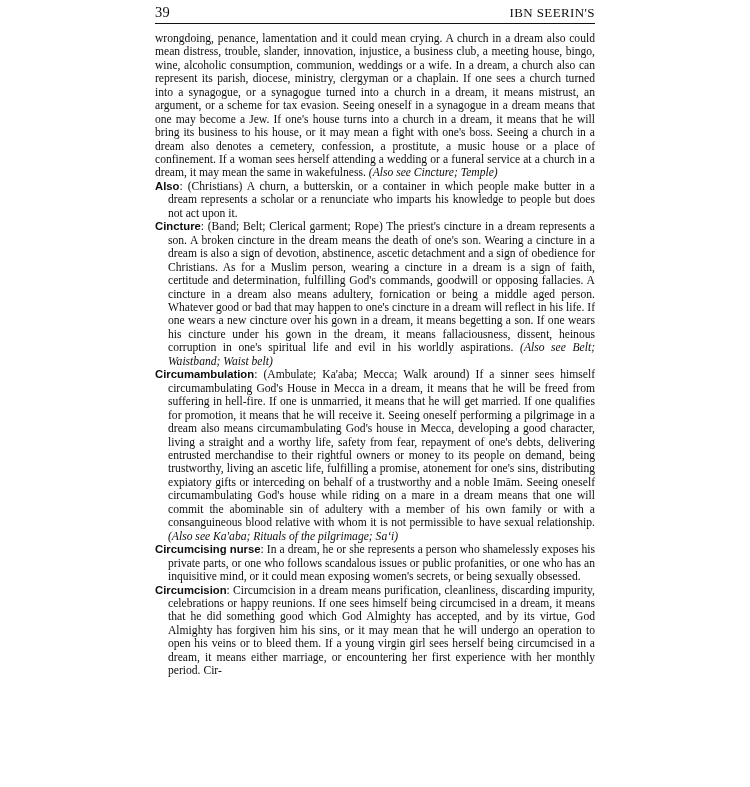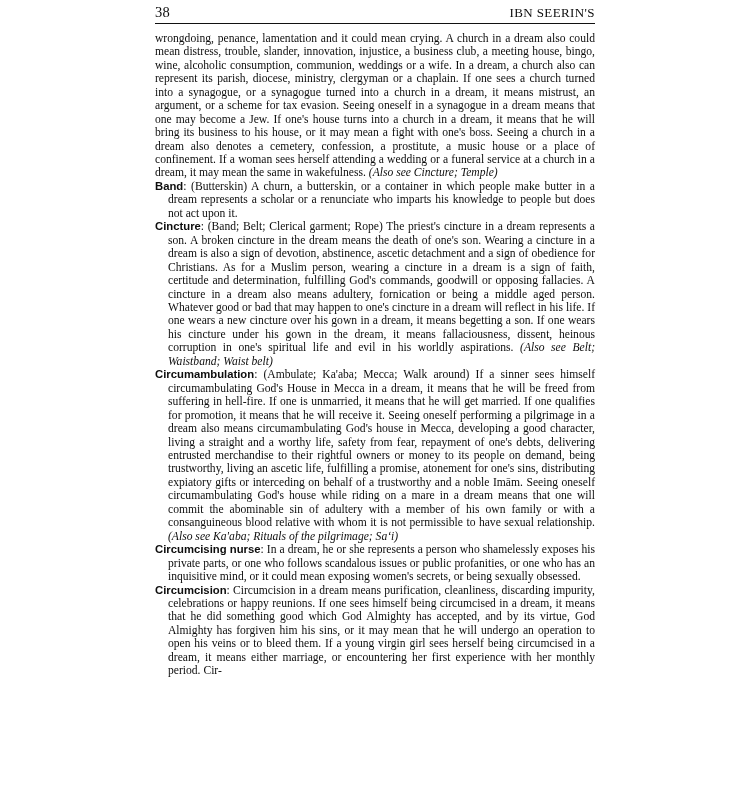--- a/index.html
+++ b/index.html
@@ -77,30 +77,30 @@
     text-align: justify;
   }
 </style>
 </head>
 <body>
 
 <div class="page">
   <div class="content">
 
     <div class="running-head">
-      <span class="folio">38</span>
+      <span class="folio">39</span>
       <span class="book-title">IBN SEERIN'S</span>
     </div>
     <hr class="head-rule">
 
     <div class="body-text">
 
       <p class="entry lead"><span>wrongdoing, penance, lamentation and it could mean crying. A church in a dream also could mean distress, trouble, slander, innovation, injustice, a business club, a meeting house, bingo, wine, alcoholic consumption, communion, weddings or a wife. In a dream, a church also can represent its parish, diocese, ministry, clergyman or a chaplain. If one sees a church turned into a synagogue, or a synagogue turned into a church in a dream, it means mistrust, an argument, or a scheme for tax evasion. Seeing oneself in a synagogue in a dream means that one may become a Jew. If one's house turns into a church in a dream, it means that he will bring its business to his house, or it may mean a fight with one's boss. Seeing a church in a dream also denotes a cemetery, confession, a prostitute, a music house or a place of confinement. If a woman sees herself attending a wedding or a funeral service at a church in a dream, it may mean the same in wakefulness. </span><span class="xref">(Also see Cincture; Temple)</span></p>
 
-      <p class="entry hang"><span class="headword">Band</span><span class="headword-sep">: </span><span>(Butterskin) A churn, a butterskin, or a container in which people make butter in a dream represents a scholar or a renunciate who imparts his knowledge to people but does not act upon it.</span><span class="xref"></span></p>
+      <p class="entry hang"><span class="headword">Also</span><span class="headword-sep">: </span><span>(Christians) A churn, a butterskin, or a container in which people make butter in a dream represents a scholar or a renunciate who imparts his knowledge to people but does not act upon it.</span><span class="xref"></span></p>
 
       <p class="entry hang"><span class="headword">Cincture</span><span class="headword-sep">: </span><span>(Band; Belt; Clerical garment; Rope) The priest's cincture in a dream represents a son. A broken cincture in the dream means the death of one's son. Wearing a cincture in a dream is also a sign of devotion, abstinence, ascetic detachment and a sign of obedience for Christians. As for a Muslim person, wearing a cincture in a dream is a sign of faith, certitude and determination, fulfilling God's commands, goodwill or opposing fallacies. A cincture in a dream also means adultery, fornication or being a middle aged person. Whatever good or bad that may happen to one's cincture in a dream will reflect in his life. If one wears a new cincture over his gown in a dream, it means begetting a son. If one wears his cincture under his gown in the dream, it means fallaciousness, dissent, heinous corruption in one's spiritual life and evil in his worldly aspirations. </span><span class="xref">(Also see Belt; Waistband; Waist belt)</span></p>
 
       <p class="entry hang"><span class="headword">Circumambulation</span><span class="headword-sep">: </span><span>(Ambulate; Ka'aba; Mecca; Walk around) If a sinner sees himself circumambulating God's House in Mecca in a dream, it means that he will be freed from suffering in hell-fire. If one is unmarried, it means that he will get married. If one qualifies for promotion, it means that he will receive it. Seeing oneself performing a pilgrimage in a dream also means circumambulating God's house in Mecca, developing a good character, living a straight and a worthy life, safety from fear, repayment of one's debts, delivering entrusted merchandise to their rightful owners or money to its people on demand, being trustworthy, living an ascetic life, fulfilling a promise, atonement for one's sins, distributing expiatory gifts or interceding on behalf of a trustworthy and a noble Imām. Seeing oneself circumambulating God's house while riding on a mare in a dream means that one will commit the abominable sin of adultery with a member of his own family or with a consanguineous blood relative with whom it is not permissible to have sexual relationship. </span><span class="xref">(Also see Ka'aba; Rituals of the pilgrimage; Saʻi)</span></p>
 
       <p class="entry hang"><span class="headword">Circumcising nurse</span><span class="headword-sep">: </span><span>In a dream, he or she represents a person who shamelessly exposes his private parts, or one who follows scandalous issues or public profanities, or one who has an inquisitive mind, or it could mean exposing women's secrets, or being sexually obsessed.</span><span class="xref"></span></p>
 
       <p class="entry hang"><span class="headword">Circumcision</span><span class="headword-sep">: </span><span>Circumcision in a dream means purification, cleanliness, discarding impurity, celebrations or happy reunions. If one sees himself being circumcised in a dream, it means that he did something good which God Almighty has accepted, and by its virtue, God Almighty has forgiven him his sins, or it may mean that he will undergo an operation to open his veins or to bleed them. If a young virgin girl sees herself being circumcised in a dream, it means either marriage, or encountering her first experience with her monthly period. Cir-</span><span class="xref"></span></p>
 
     </div>

